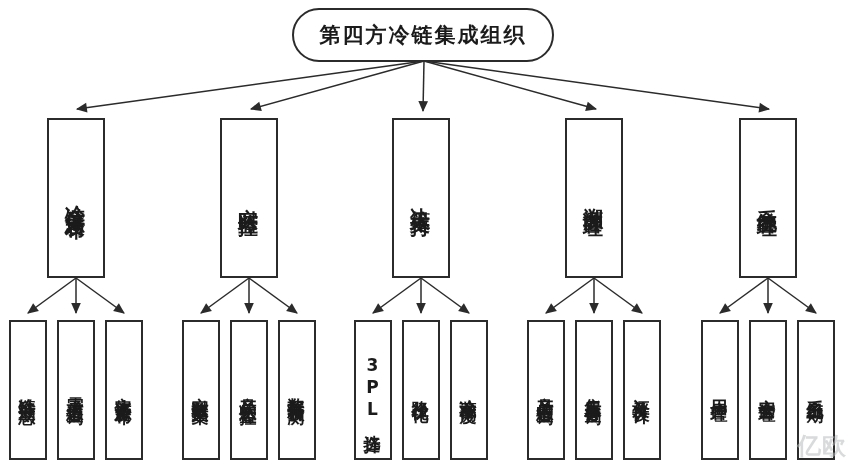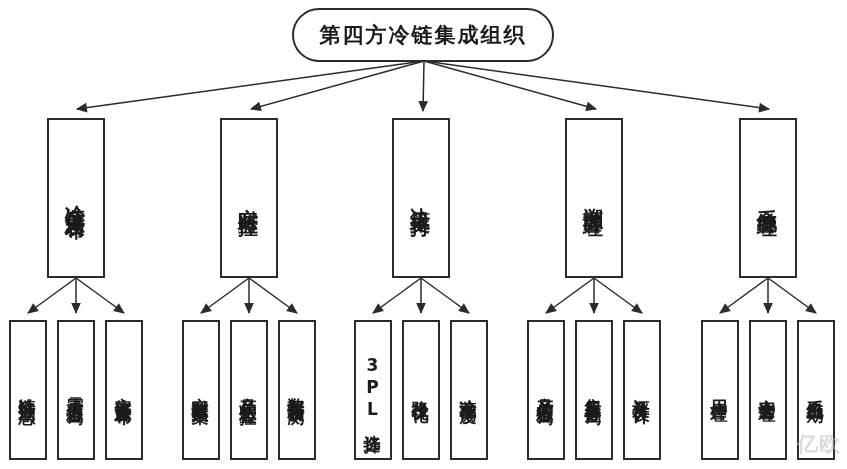--- a/index.html
+++ b/index.html
@@ -45,21 +45,21 @@
     writing-mode: vertical-rl;
     text-orientation: upright;
     font-size: 17px;
     letter-spacing: 2px;
   }
   .watermark {
     position: absolute;
     left: 797px; top: 430px;
     color: #b9bcbe;
     opacity: 0.55;
-    font-size: 21px;
+    font-size: 24px;
     font-weight: 700;
     letter-spacing: 1px;
     pointer-events: none;
   }
 </style>
 </head>
 <body>
 
 <div class="canvas">
 

